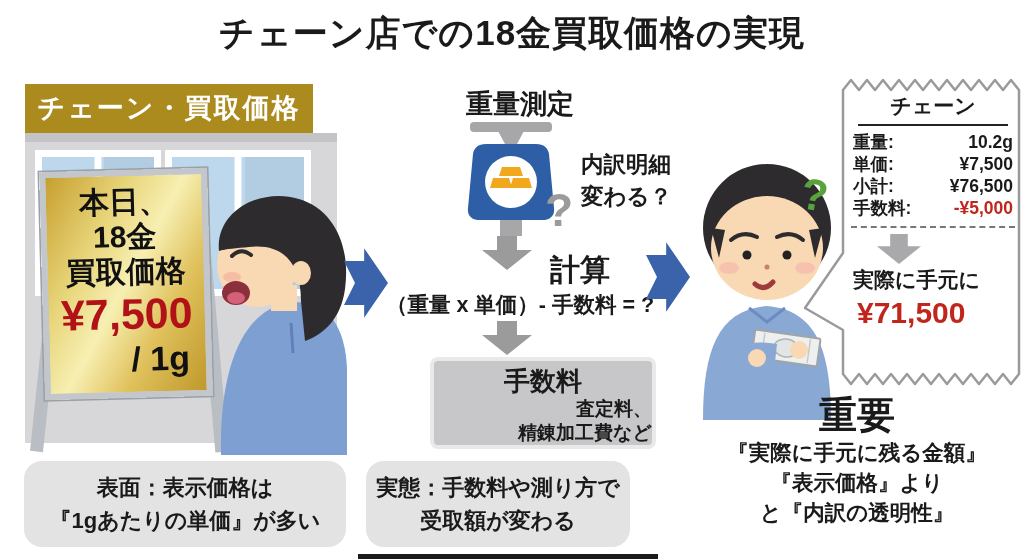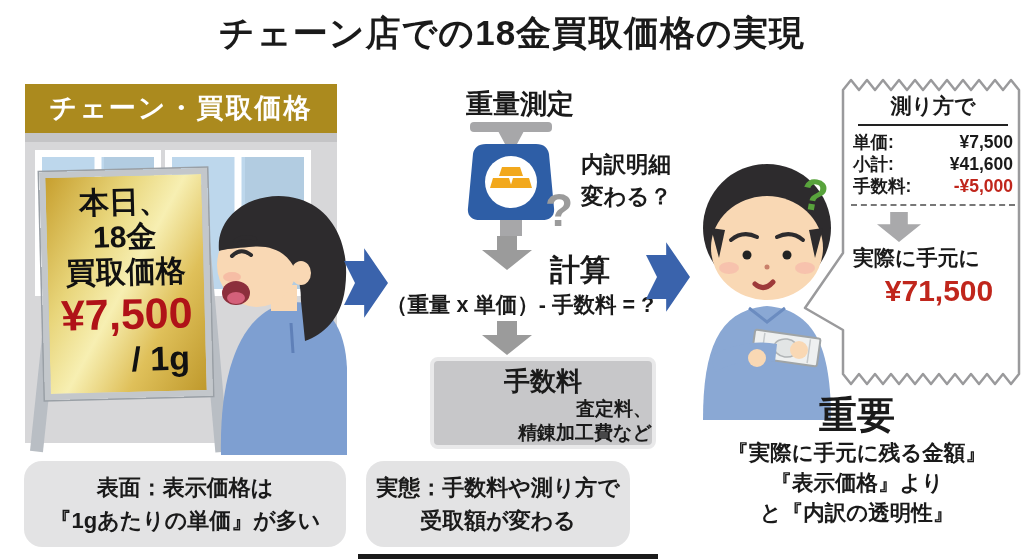--- a/index.html
+++ b/index.html
@@ -4,21 +4,21 @@
 <style>
   html,body{margin:0;padding:0;background:#fff;}
   .canvas{position:relative;width:1024px;height:559px;background:#fff;overflow:hidden;
           font-family:"Liberation Sans","DejaVu Sans",sans-serif;color:#1a1a1a;}
   .abs{position:absolute;}
 
   
   .main-title{top:10px;left:0;width:1024px;text-align:center;font-size:35px;font-weight:800;letter-spacing:1px;}
 
   
-  .store-banner{left:25px;top:84px;width:312px;height:49px;background:var(--banner_gold,#ab8a1e);
+  .store-banner{left:25px;top:84px;width:288px;height:49px;background:var(--banner_gold,#ab8a1e);
                 color:#fff;font-size:27px;font-weight:800;text-align:center;line-height:49px;letter-spacing:2px;}
   .store-building{left:25px;top:133px;width:312px;height:310px;background:#d7d7d9;}
   .store-eave{left:25px;top:133px;width:312px;height:9px;background:#c4c4c6;}
   .window{top:150px;height:146px;background:#bdd7ec;border:7px solid #fff;box-sizing:border-box;}
   .window .mullion{position:absolute;left:50%;top:0;width:7px;height:100%;background:#fff;transform:translateX(-50%);}
   .window .shade{position:absolute;right:0;top:0;width:45%;height:100%;background:#a9c2d8;opacity:.55;}
   .w1{left:35px;width:126px;}
   .w2{left:165px;width:146px;}
 
   
@@ -51,21 +51,21 @@
   .fee-box .s{font-size:19px;font-weight:800;line-height:24px;text-align:right;}
 
   
   .receipt-text{left:845px;top:80px;width:176px;}
   .receipt-title{width:150px;margin:12px auto 5px;text-align:center;font-size:21px;font-weight:800;
                  border-bottom:2.5px solid #222;padding-bottom:4px;}
   .rrow{display:flex;justify-content:space-between;padding:0 8px;font-size:17.5px;font-weight:800;line-height:22px;}
   .rrow .neg{color:var(--fee_red,#c0261c);}
   .rdash{border-top:2.5px dashed #777;margin:7px 6px 4px;}
   .net-label{font-size:21px;font-weight:800;line-height:27px;padding-left:8px;}
-  .net-amount{font-size:30px;font-weight:800;color:var(--fee_red,#c0261c);text-align:center;padding-left:12px;margin-top:3px;}
+  .net-amount{font-size:30px;font-weight:800;color:var(--fee_red,#c0261c);padding-left:12px;margin-top:3px;}
 
   
   .important{left:690px;top:392px;width:334px;text-align:center;}
   .important .t{font-size:38px;font-weight:900;line-height:46px;}
   .important .l{font-size:21.5px;font-weight:800;line-height:30px;}
 
   .green-q{left:801px;top:170px;font-size:44px;font-weight:900;color:var(--question_green,#58a33c);transform:rotate(10deg);}
   .bottom-bar{left:358px;top:554px;width:300px;height:5px;background:#1a1a1a;}
 </style>
 </head>
@@ -193,28 +193,32 @@
   <div class="abs green-q">?</div>
 
   <svg class="abs" style="left:803px;top:76px;" width="220" height="314" viewBox="0 0 220 314">
     <path d="M40,14 L48,4 L56,14 L64,4 L72,14 L80,4 L88,14 L96,4 L104,14 L112,4 L120,14 L128,4 L136,14 L144,4 L152,14 L160,4 L168,14 L176,4 L184,14 L192,4 L200,14 L208,4 L216,14
              L216,298
              L208,308 L200,298 L192,308 L184,298 L176,308 L168,298 L160,308 L152,298 L144,308 L136,298 L128,308 L120,298 L112,308 L104,298 L96,308 L88,298 L80,308 L72,298 L64,308 L56,298 L48,308 L40,298
              L40,254 L2,232 L40,177 Z" fill="#ffffff" stroke="#9a9a9c" stroke-width="2.5" stroke-linejoin="round"></path>
   </svg>
 
   <div class="abs receipt-text">
-    <div class="receipt-title">測り方で</div>
+    <div class="receipt-title">チェーン</div>
+    <div class="rrow">
+      <span>重量:</span>
+      <span>10.2g</span>
+    </div>
     <div class="rrow">
       <span>単価:</span>
       <span>¥7,500</span>
     </div>
     <div class="rrow">
       <span>小計:</span>
-      <span>¥41,600</span>
+      <span>¥76,500</span>
     </div>
     <div class="rrow">
       <span>手数料:</span>
       <span class="neg">-¥5,000</span>
     </div>
     <div class="rdash"></div>
     <svg width="44" height="34" viewBox="0 0 50 34" style="display:block;margin:0 0 0 32px;">
       <polygon points="15,0 35,0 35,14 50,14 25,34 0,14 15,14" fill="#a9a9ab"></polygon>
     </svg>
     <div class="net-label">実際に手元に</div>

